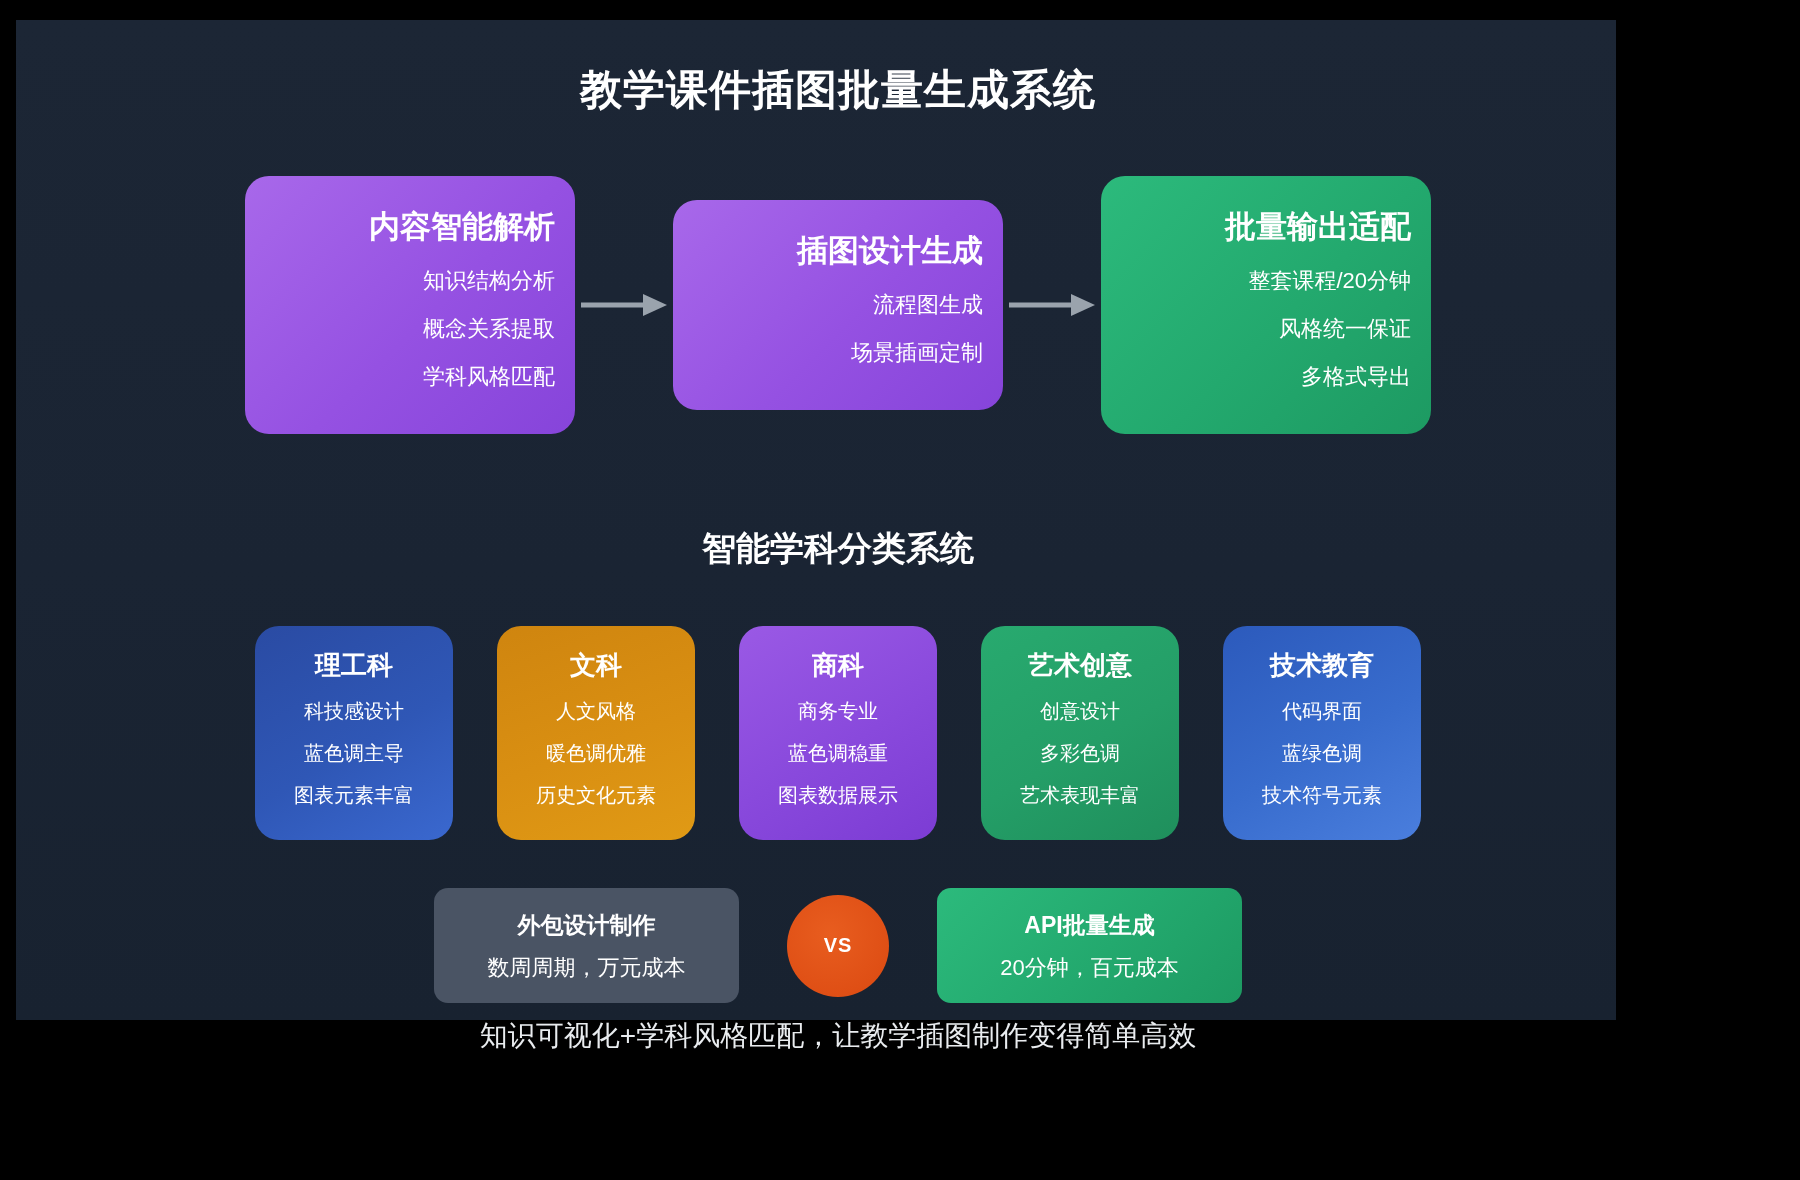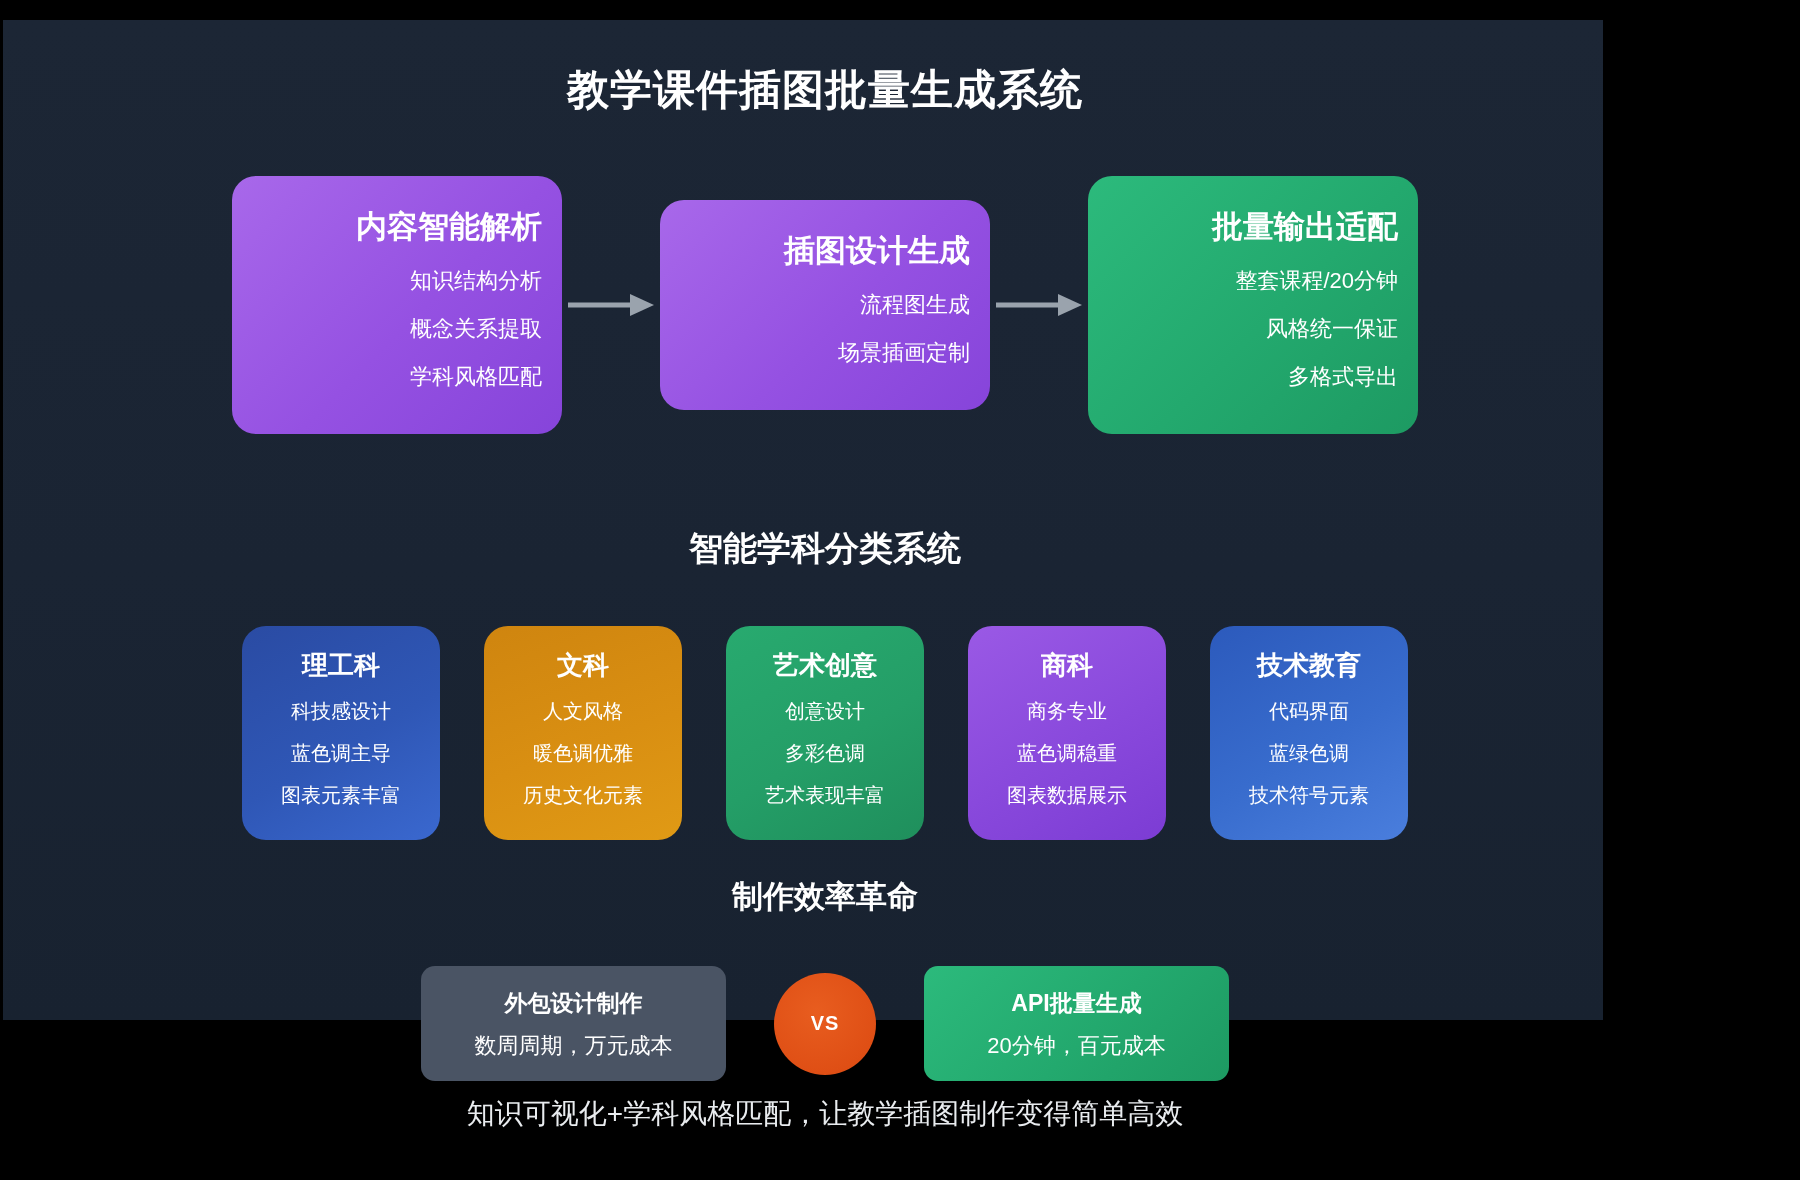--- a/index.html
+++ b/index.html
@@ -6,21 +6,21 @@
     margin: 0;
     padding: 0;
     width: 1800px;
     height: 1180px;
     background: #000000;
     font-family: "Liberation Sans", "DejaVu Sans", sans-serif;
     overflow: hidden;
   }
   .panel {
     position: absolute;
-    left: 3px;
+    left: 16px;
     top: 20px;
     width: 1600px;
     height: 1000px;
     background: linear-gradient(180deg, #1c2635 0%, #1a2433 55%, #182230 100%);
     color: #ffffff;
     box-sizing: border-box;
     padding-left: 44px;
   }
   .main-title {
     margin-top: 42px;
@@ -197,44 +197,43 @@
       <div class="card-line">图表元素丰富</div>
     </div>
 
     <div class="category-card theme-orange">
       <div class="card-title">文科</div>
       <div class="card-line">人文风格</div>
       <div class="card-line">暖色调优雅</div>
       <div class="card-line">历史文化元素</div>
     </div>
 
+    <div class="category-card theme-purple2">
+      <div class="card-title">商科</div>
+      <div class="card-line">商务专业</div>
+      <div class="card-line">蓝色调稳重</div>
+      <div class="card-line">图表数据展示</div>
+    </div>
+
     <div class="category-card theme-green2">
       <div class="card-title">艺术创意</div>
       <div class="card-line">创意设计</div>
       <div class="card-line">多彩色调</div>
       <div class="card-line">艺术表现丰富</div>
     </div>
 
-    <div class="category-card theme-purple2">
-      <div class="card-title">商科</div>
-      <div class="card-line">商务专业</div>
-      <div class="card-line">蓝色调稳重</div>
-      <div class="card-line">图表数据展示</div>
-    </div>
-
     <div class="category-card theme-blue-bright">
       <div class="card-title">技术教育</div>
       <div class="card-line">代码界面</div>
       <div class="card-line">蓝绿色调</div>
       <div class="card-line">技术符号元素</div>
     </div>
 
   </div>
 
-  <div class="section-heading efficiency-heading">制作效率革命</div>
 
   <div class="compare-row">
 
     <div class="compare-card theme-gray">
       <div class="card-title">外包设计制作</div>
       <div class="card-sub">数周周期，万元成本</div>
     </div>
 
     <div class="vs-badge">VS</div>
 

